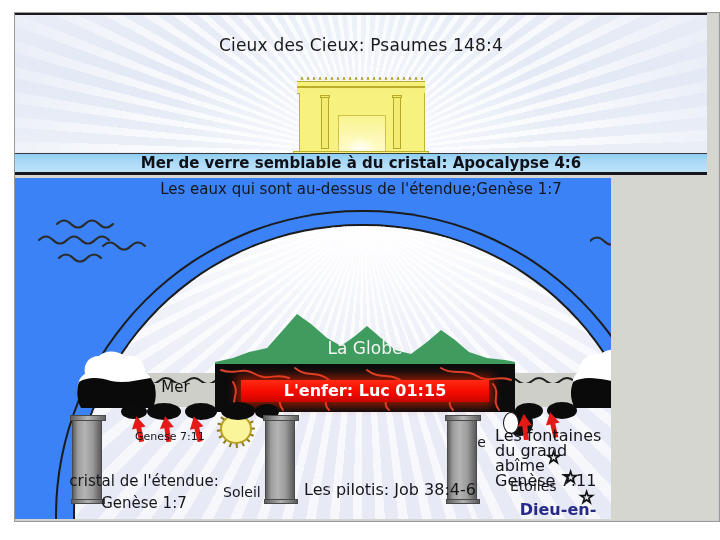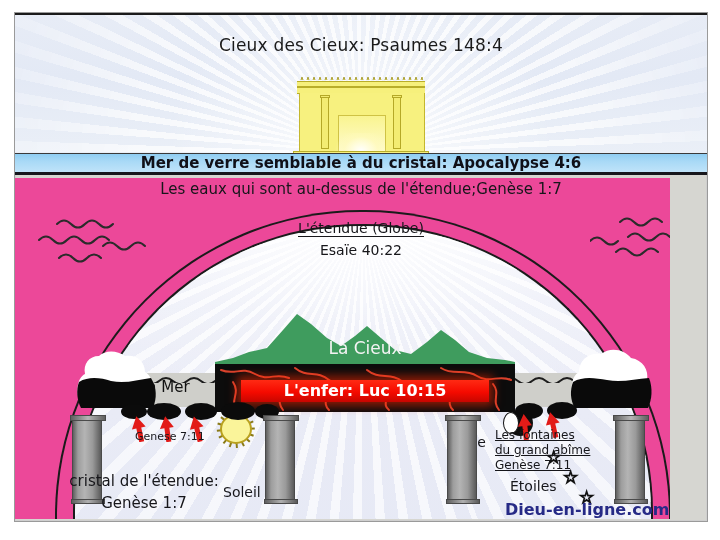--- a/index.html
+++ b/index.html
@@ -7,20 +7,21 @@
 
   #stage{position:relative;width:720px;height:540px;background:#ffffff;}
 
   
   #frame{
     position:absolute;left:14px;top:12px;width:692px;height:508px;
     border:1px solid #9a9a9a;
     box-shadow:0 0 0 1px #cfcfcf inset;
     background:#d6d6d1;
     overflow:hidden;
+    padding-left:12px;
   }
 
   
   #heaven{
     position:absolute;left:0;top:0;width:692px;height:140px;
     background:
       radial-gradient(circle at 50% 100%, rgba(255,255,255,0.95) 0%, rgba(255,255,255,0.55) 18%, rgba(255,255,255,0) 52%),
       linear-gradient(180deg,#e7ecf6 0%, #e3e9f5 45%, #eaeff7 100%);
     border-top:2px solid #1a1a1a;
     box-sizing:border-box;
@@ -57,22 +58,22 @@
     position:absolute;left:0;top:140px;width:692px;height:22px;
     background:linear-gradient(180deg,#8fcdf2 0%,#a8d9f6 40%,#bfe3f9 100%);
     border-top:1px solid #3a3a3a;border-bottom:3px solid #16161c;
     box-sizing:border-box;
     display:flex;align-items:center;justify-content:center;
   }
   #glass-sea-label{font-size:15px;color:#101018;font-weight:600;}
 
   
   #world{
-    position:absolute;left:0;top:165px;width:655px;height:341px;
-    background:#ec4899;overflow:hidden;
+    position:absolute;left:0;top:165px;width:596px;height:341px;
+    background:#3b82f6;overflow:hidden;
   }
   #above-waters{position:absolute;left:0;top:2px;width:692px;text-align:center;font-size:15px;color:#16161a;}
 
   
   #dome-outer{
     position:absolute;left:40px;top:32px;width:612px;height:352px;
     border:2px solid #1b1b1b;border-bottom:none;
     border-radius:306px 306px 0 0;
     background:transparent;
   }
@@ -152,21 +153,21 @@
     background:linear-gradient(90deg,#5f5f5f,#b6b6b6,#5f5f5f);border:1px solid #4a4a4a;box-sizing:border-box;}
   .pillar:after{content:"";position:absolute;left:-2px;bottom:-1px;width:34px;height:5px;
     background:linear-gradient(90deg,#5f5f5f,#b0b0b0,#5a5a5a);border:1px solid #4a4a4a;box-sizing:border-box;}
 
   
   .arrow{position:absolute;width:14px;height:24px;}
 
   
   .cap-text{position:absolute;color:#16161a;}
   #genese711-left{left:120px;top:252px;font-size:11px;}
-  #fontaines-block{left:480px;top:250px;font-size:12px;line-height:15px;text-decoration:underline;}
+  #fontaines-block{left:480px;top:250px;font-size:16px;line-height:15px;}
   #waters-below{left:14px;top:292px;width:230px;text-align:center;font-size:15px;line-height:22px;}
   #pilotis-block{left:250px;top:300px;width:250px;text-align:center;font-size:16px;line-height:23px;}
   #watermark{left:490px;top:322px;font-size:16px;color:#262a86;font-weight:700;text-align:center;}
 </style>
 </head>
 <body>
 
 <div id="stage">
  <div id="frame">
 
@@ -219,22 +220,20 @@
           <path d="M26 42 q7 -7 14 0 q7 7 14 0 q7 -7 14 0"></path>
         </g>
       </svg>
     </div>
 
     <div id="dome-outer"></div>
     <div id="dome-inner">
       <div id="dome-rays"></div>
     </div>
 
-    <div class="dome-label" id="etendue-label"><span>L'étendue (Globe)</span></div>
-    <div class="dome-label" id="esaie-label">Esaïe 40:22</div>
 
     <div id="sun">
       <div class="ray" style="transform:rotate(0deg)   translateY(-19px)"></div>
       <div class="ray" style="transform:rotate(22deg)  translateY(-19px)"></div>
       <div class="ray" style="transform:rotate(44deg)  translateY(-19px)"></div>
       <div class="ray" style="transform:rotate(66deg)  translateY(-19px)"></div>
       <div class="ray" style="transform:rotate(88deg)  translateY(-19px)"></div>
       <div class="ray" style="transform:rotate(110deg) translateY(-19px)"></div>
       <div class="ray" style="transform:rotate(132deg) translateY(-19px)"></div>
       <div class="ray" style="transform:rotate(154deg) translateY(-19px)"></div>
@@ -315,22 +314,22 @@
             <path d="M18 18 C26 30 14 36 22 46"></path>
             <path d="M62 20 C70 30 60 36 68 46"></path>
             <path d="M108 22 C116 32 106 38 114 46"></path>
             <path d="M168 24 C176 34 166 40 174 46"></path>
             <path d="M232 22 C240 32 230 38 238 46"></path>
             <path d="M278 20 C286 30 276 36 284 46"></path>
           </g>
         </svg>
       </div>
       <div id="hell"></div>
-      <div id="la-terre-label">La Cieux</div>
-      <div id="lenfer-label">L'enfer: Luc 10:15</div>
+      <div id="la-terre-label">La Globe</div>
+      <div id="lenfer-label">L'enfer: Luc 01:15</div>
     </div>
 
     <div class="blob" style="left:132px;top:225px;width:34px;height:17px;"></div>
     <div class="blob" style="left:170px;top:225px;width:32px;height:17px;"></div>
     <div class="blob" style="left:206px;top:224px;width:34px;height:18px;"></div>
     <div class="blob" style="left:500px;top:225px;width:28px;height:16px;"></div>
     <div class="blob" style="left:532px;top:224px;width:30px;height:17px;"></div>
     <div class="blob" style="left:106px;top:226px;width:26px;height:15px;"></div>
     <div class="blob" style="left:240px;top:226px;width:24px;height:15px;"></div>
 
@@ -373,19 +372,20 @@
       <div>du grand abîme</div>
       <div>Genèse 7:11</div>
     </div>
 
     <div class="cap-text" id="waters-below">
       <div>cristal de l'étendue:</div>
       <div>Genèse 1:7</div>
     </div>
 
     <div class="cap-text" id="pilotis-block">
+      <div>Les pilotis: Job 38:4-6</div>
     </div>
 
     <div class="cap-text" id="watermark">Dieu-en-ligne.com</div>
 
   </div>
  </div>
 </div>
 
 </body></html>

